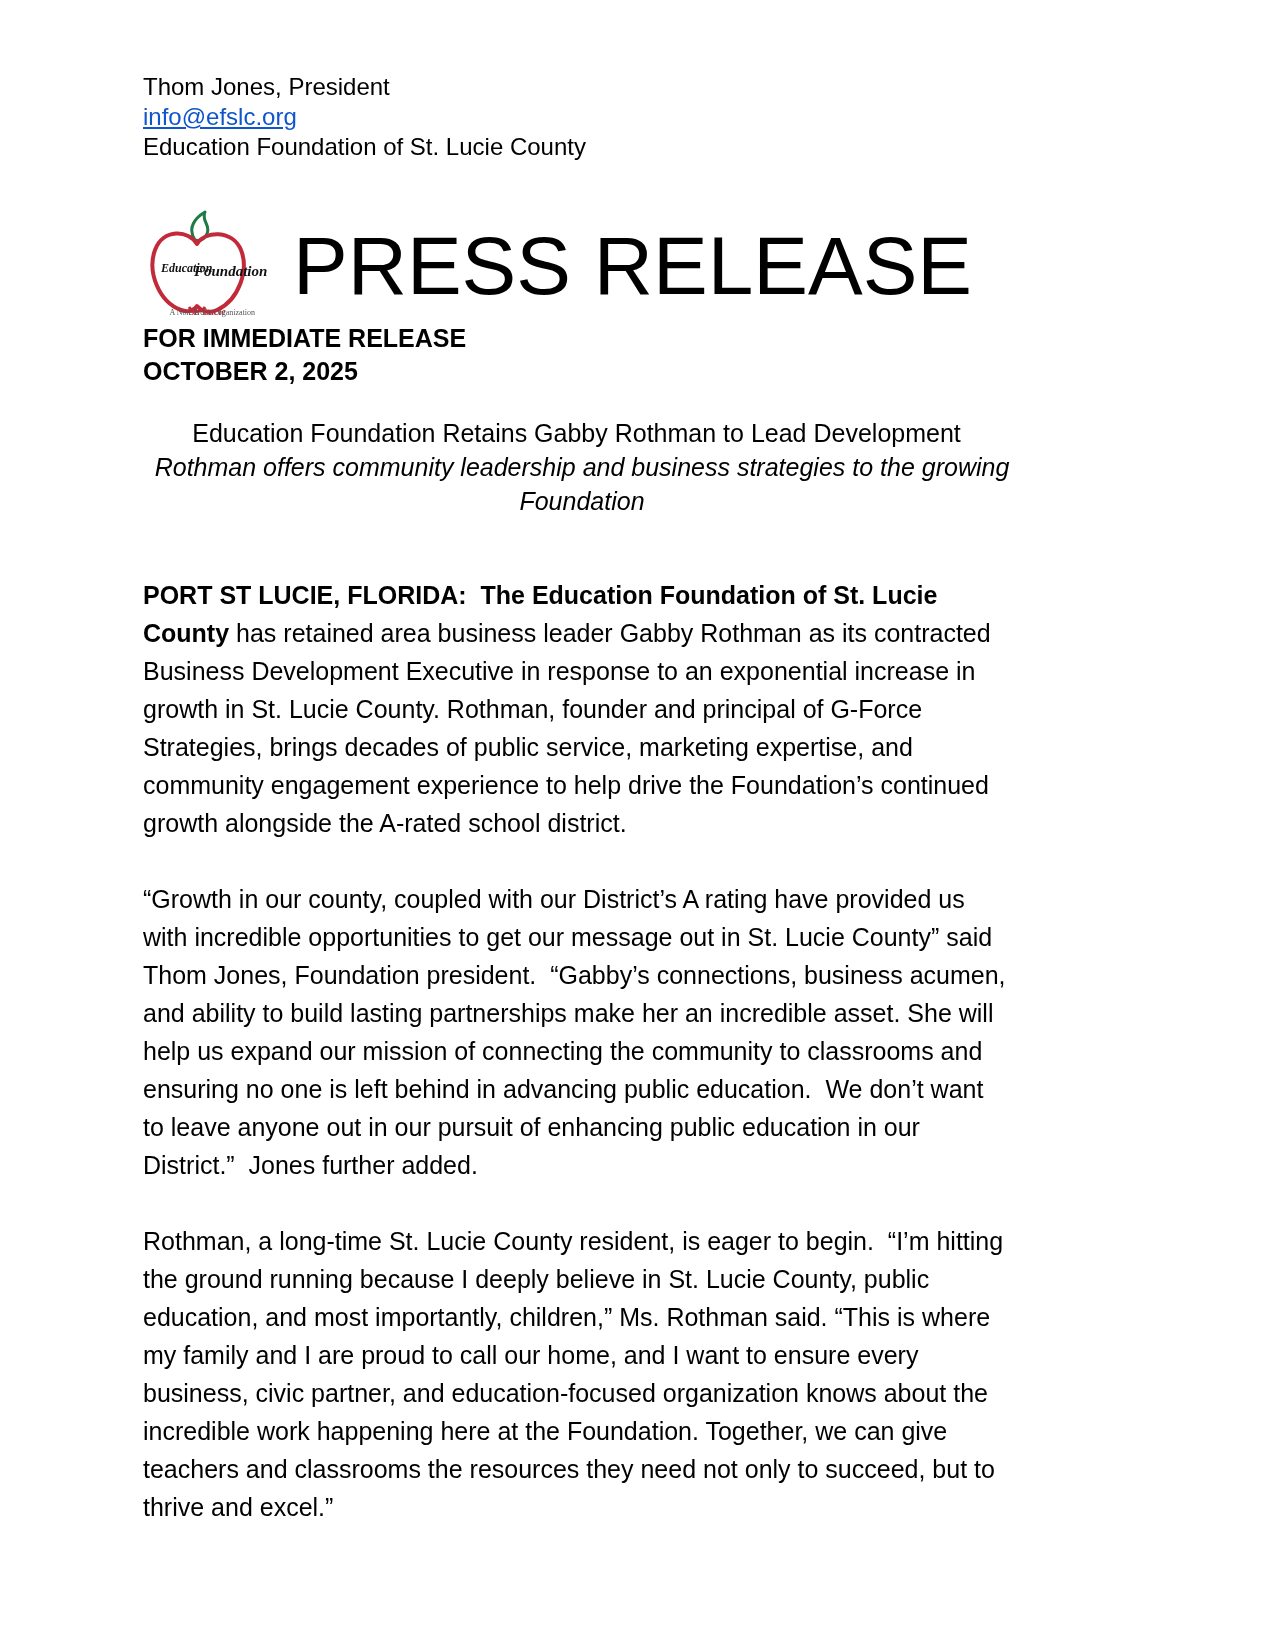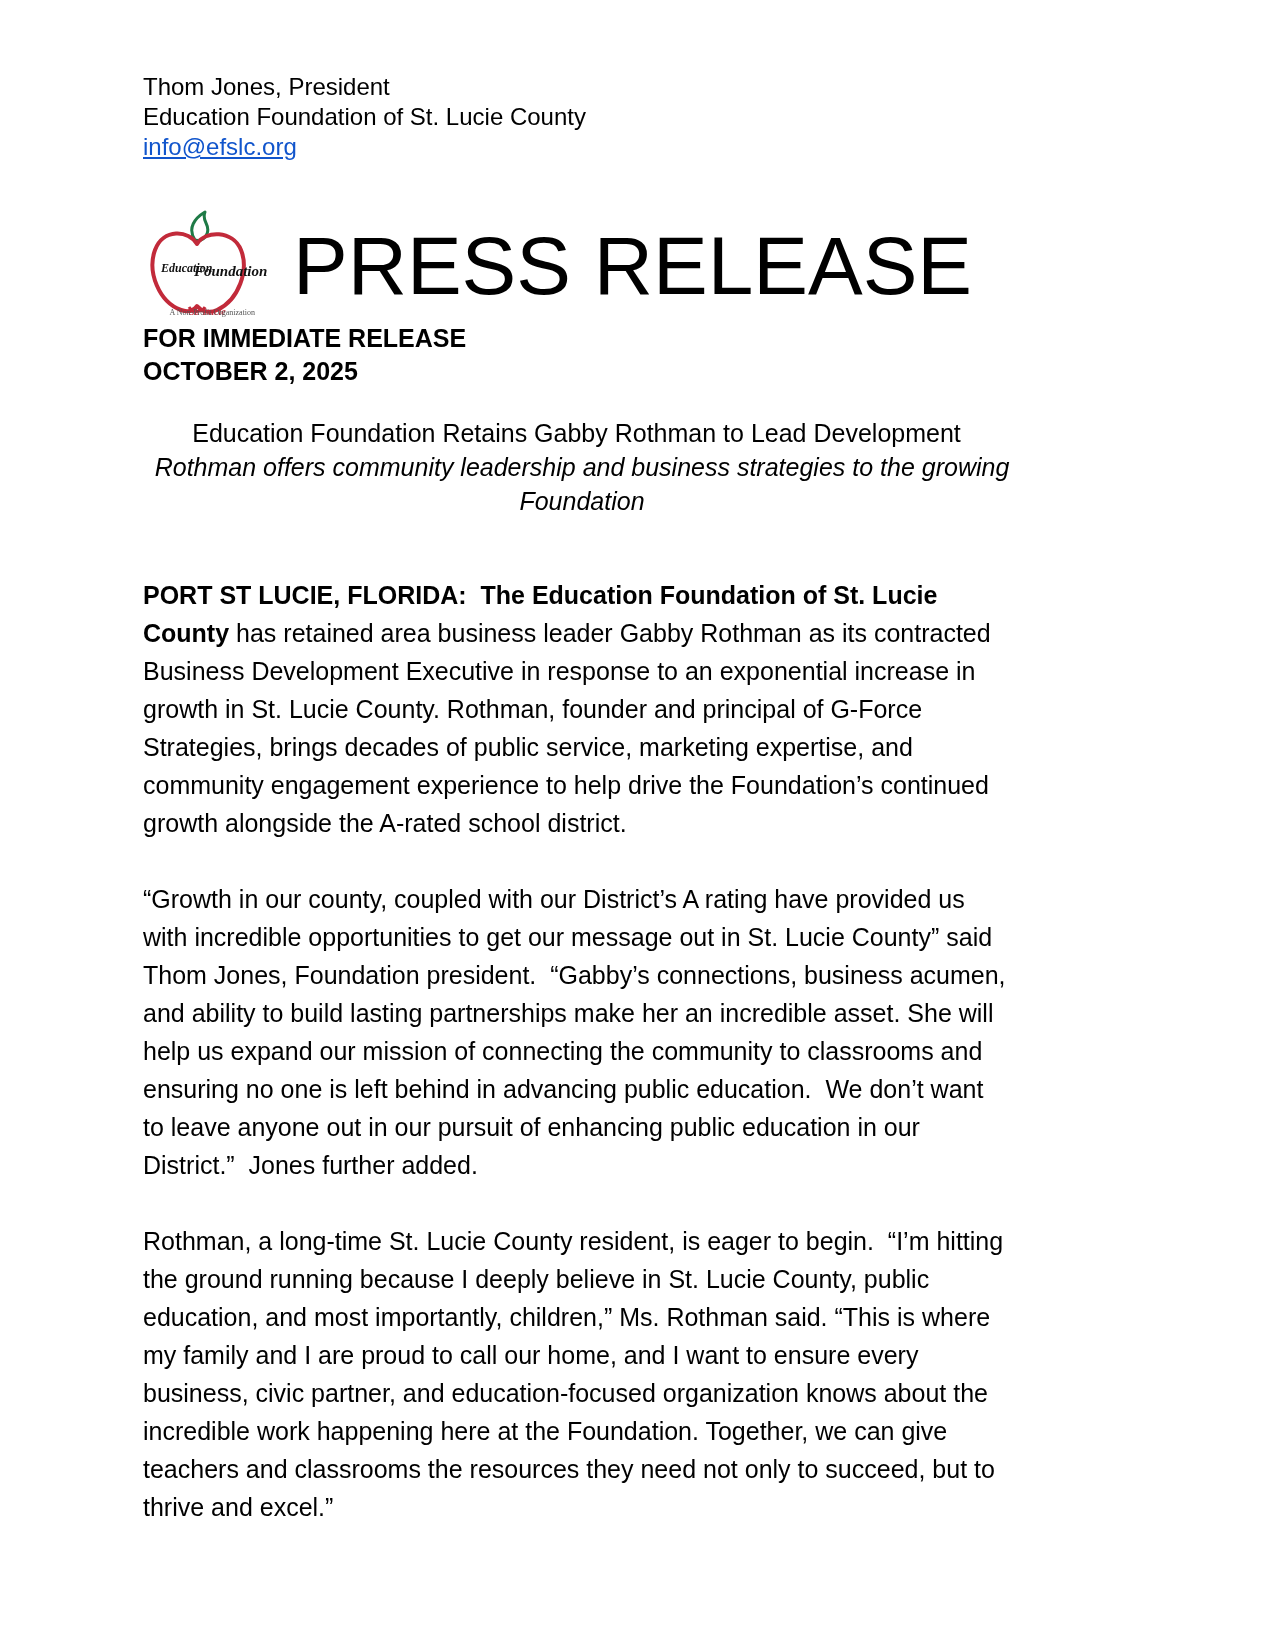--- a/index.html
+++ b/index.html
@@ -99,24 +99,24 @@
     white-space: pre-wrap;
   }
 </style>
 </head>
 <body>
 
 <div class="page">
 
   <div class="contact">
     <div>Thom Jones, President</div>
-    <div>Education Foundation of St. Lucie County</div>
     <div>
       <a class="email" href="#">info@efslc.org</a>
     </div>
+    <div>Education Foundation of St. Lucie County</div>
   </div>
 
   <div class="masthead">
     <div class="logo">
       <svg width="112" height="112" viewBox="0 0 112 112">
 
         <path d="M52 30 C44 18 52 8 62 2 C58 12 68 14 64 24 C61 30 56 31 52 30 Z" fill="none" stroke="#1E7A46" stroke-width="3" stroke-linejoin="round"></path>
 
         <path d="M54 34
                  C46 20 20 18 12 40

